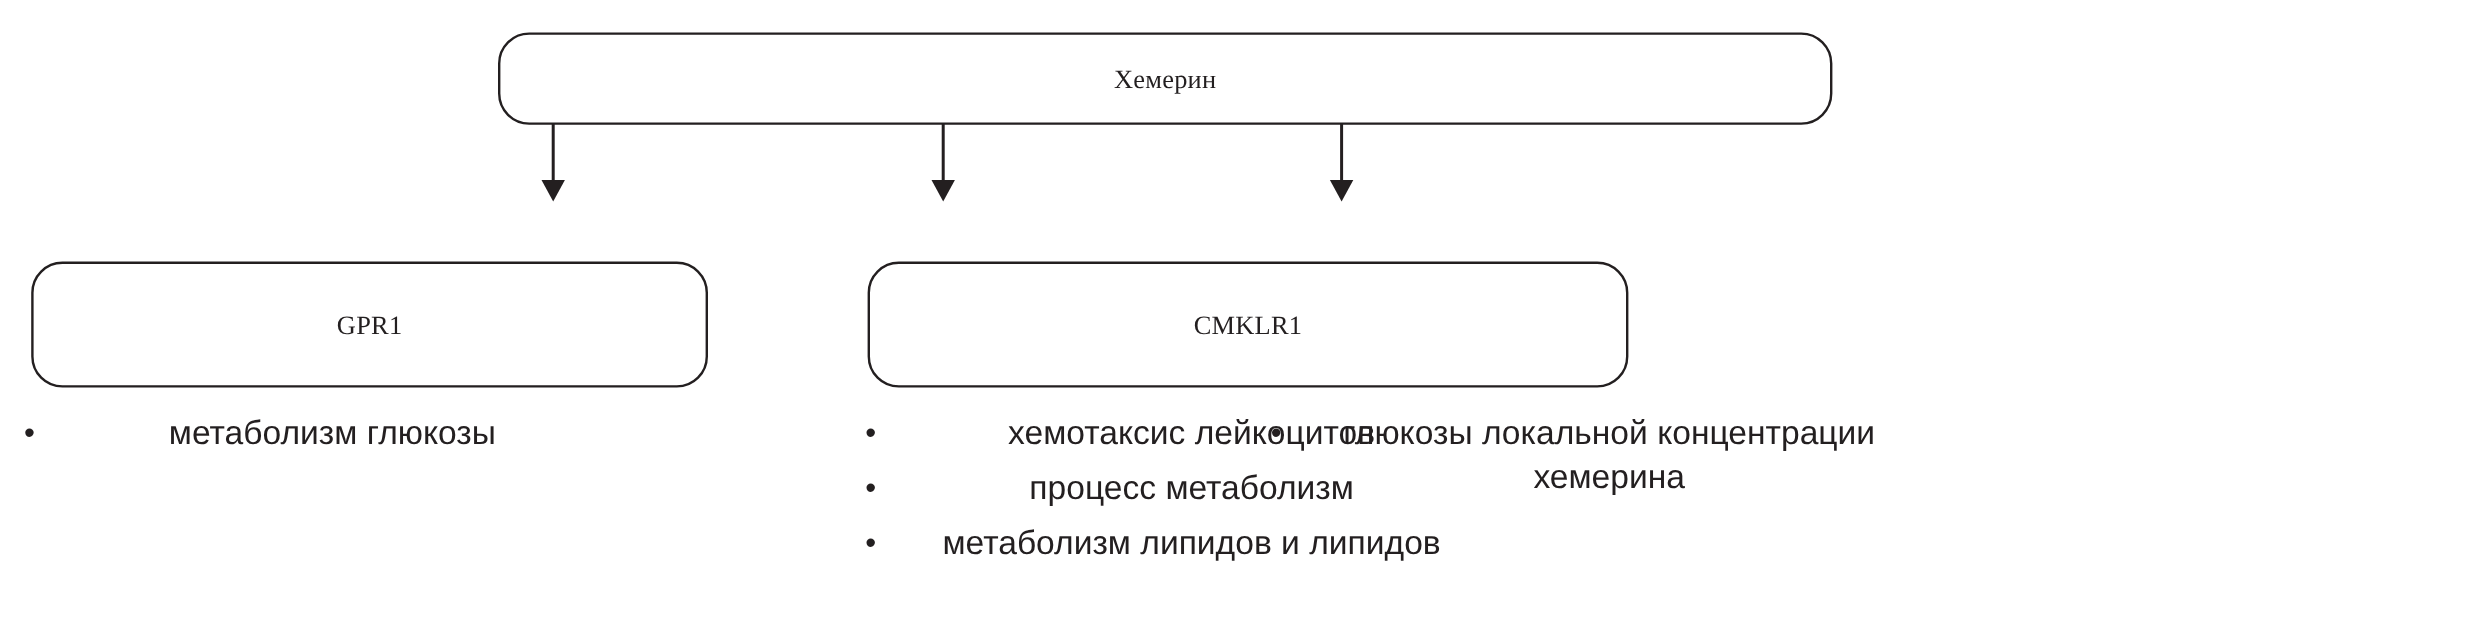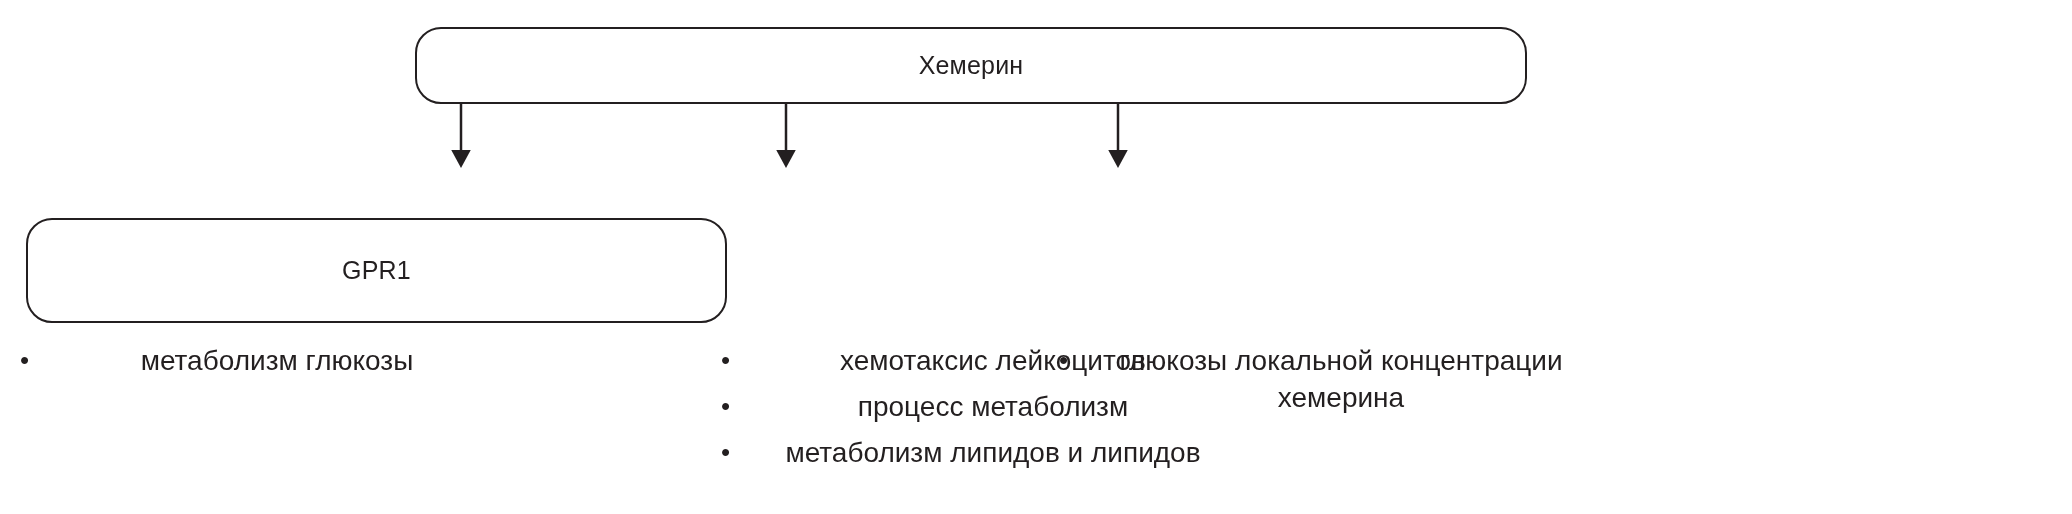--- a/index.html
+++ b/index.html
@@ -22,37 +22,38 @@
     position: absolute;
     box-sizing: border-box;
     border: 2.5px solid #231f20;
     border-radius: 26px;
     background: #ffffff;
     display: flex;
     align-items: center;
     justify-content: center;
   }
   .node-label {
-    font-size: 25px;
+    font-size: 22px;
     font-weight: 400;
     color: #231f20;
     letter-spacing: 0.2px;
     line-height: 1;
     white-space: nowrap;
+    font-family: Liberation Serif, serif;
   }
   #node-root {
     left: 415px;
     top: 27px;
     width: 1112px;
     height: 77px;
   }
   #node-gpr1 {
     left: 26px;
     top: 218px;
-    width: 701px;
+    width: 564px;
     height: 105px;
   }
   #node-cmklr1 {
     left: 723px;
     top: 218px;
     width: 634px;
     height: 105px;
   }
   #node-ccrl2 {
     left: 1415px;
@@ -126,20 +127,23 @@
   </svg>
 
   <div id="node-root" class="node-box">
     <span class="node-label">Хемерин</span>
   </div>
 
   <div id="node-gpr1" class="node-box">
     <span class="node-label">GPR1</span>
   </div>
 
+  <div id="node-cmklr1" class="node-box">
+    <span class="node-label">CMKLR1</span>
+  </div>
 
 
   <ul id="list-gpr1" class="bullet-list">
     <li class="bullet-item">
       <span class="bullet-dot">•</span>
       <span class="bullet-text">метаболизм глюкозы</span>
     </li>
   </ul>
 
   <ul id="list-cmklr1" class="bullet-list">

